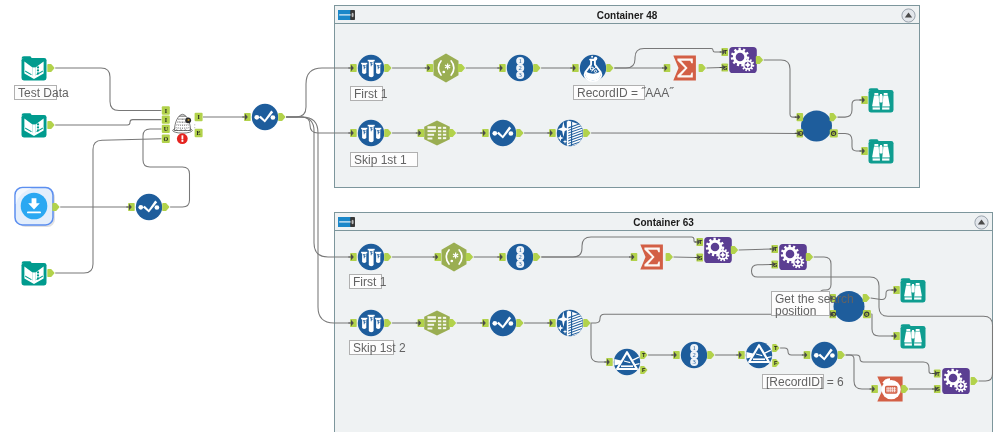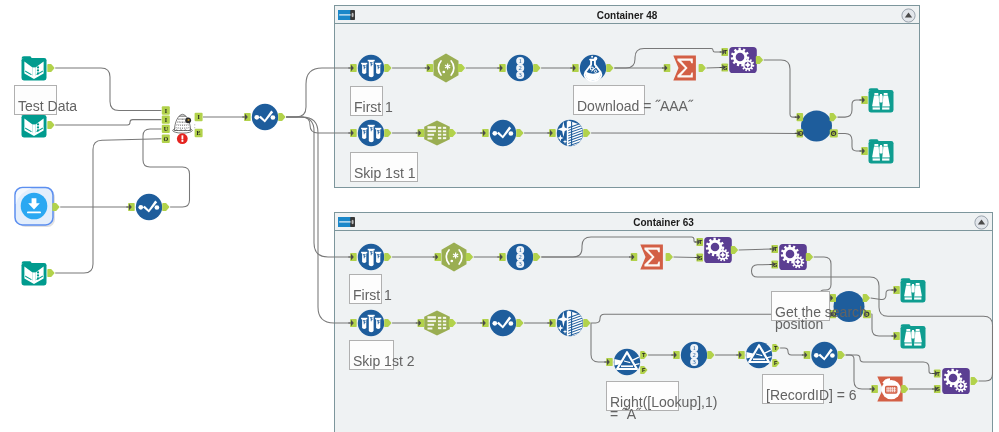--- a/index.html
+++ b/index.html
@@ -4,21 +4,21 @@
 <title>Workflow Canvas</title>
 <style>
   html,body{margin:0;padding:0;background:#ffffff;}
   body{width:999px;height:432px;overflow:hidden;font-family:"Liberation Sans",sans-serif;}
   #canvas{position:relative;width:999px;height:432px;background:#ffffff;}
   .cbox{position:absolute;background:#eff2f3;border:1px solid #7d969c;box-sizing:border-box;}
   .chead{position:absolute;left:0;top:0;right:0;height:18px;border-bottom:1px solid #7d969c;box-sizing:border-box;}
   .ctitle{position:absolute;left:0;right:0;top:4px;text-align:center;font-size:10px;font-weight:bold;color:#1b1b1b;}
   .cicon{position:absolute;left:3px;top:4px;}
   .ccollapse{position:absolute;right:3px;top:1.5px;}
-  .lbl{position:absolute;background:#fdfdfd;border:1px solid #b0b0b0;font-size:14px;color:#636363;line-height:12px;white-space:pre;padding:14px 3px;box-sizing:border-box;font-family:"Liberation Sans",sans-serif;}
+  .lbl{position:absolute;background:#fdfdfd;border:1px solid #b0b0b0;font-size:12px;color:#636363;line-height:12px;white-space:pre;padding:1px 3px;box-sizing:border-box;font-family:"Liberation Sans",sans-serif;}
   svg{display:block;overflow:visible;}
   #wires,#nodes{position:absolute;left:0;top:0;}
 </style>
 </head>
 <body>
 
 <div id="canvas">
 
   <div class="cbox" id="c48" style="left: 334px; top: 5px; width: 586px; height: 183px;">
     <div class="chead"></div>
@@ -846,21 +846,19 @@
         <path d="M-5.0,-0.55 h2.6 v-2.65 l2.85,3.2 l-2.85,3.2 v-2.65 h-2.6 z" fill="#4a4a4a"></path>
         <text x="0.9" y="2.1" text-anchor="middle" font-size="5.4" font-family="&quot;Liberation Sans&quot;,sans-serif" fill="#2b2b2b" font-weight="bold">S</text>
       </g>
       <g transform="translate(974.8,381)">
         <path d="M-3.3,-4.1 h2.6 a0.8,0.8 0 0 1 0.62,0.3 l2.9,3.4 a0.62,0.62 0 0 1 0,0.8 l-2.9,3.4 a0.8,0.8 0 0 1 -0.62,0.3 h-2.6 a0.9,0.9 0 0 1 -0.9,-0.9 v-6.4 a0.9,0.9 0 0 1 0.9,-0.9 z" fill="#b2d24b"></path>
       </g>
     </svg>
 <div class="lbl" style="left: 14px; top: 85px; width: 43px; height: 15px;">Test Data</div>
     <div class="lbl" style="left: 350px; top: 86px; width: 33px; height: 15px;">First 1</div>
     <div class="lbl" style="left: 350px; top: 152px; width: 68px; height: 15px;">Skip 1st 1</div>
-    <div class="lbl" style="left: 573px; top: 84.5px; width: 72px; height: 15px;">Download = ˝AAA˝</div>
+    <div class="lbl" style="left: 573px; top: 84.5px; width: 72px; height: 15px;">RecordID = ˝AAA˝</div>
     <div class="lbl" style="left: 349px; top: 274px; width: 33px; height: 15px;">First 1</div>
     <div class="lbl" style="left: 349px; top: 340px; width: 45px; height: 15px;">Skip 1st 2</div>
     <div class="lbl" style="left: 771px; top: 274.7px; width: 59px; height: 25px; margin-top: 16px;">Get the search
 position</div>
-    <div class="lbl" style="left: 606px; top: 381px; width: 73px; height: 25px;">Right([Lookup],1)
-= ˝A˝</div>
     <div class="lbl" style="left: 738px; top: 373.5px; width: 62px; height: 15px; margin-left: 24px;">[RecordID] = 6</div>
   </div>
 
 </body></html>

